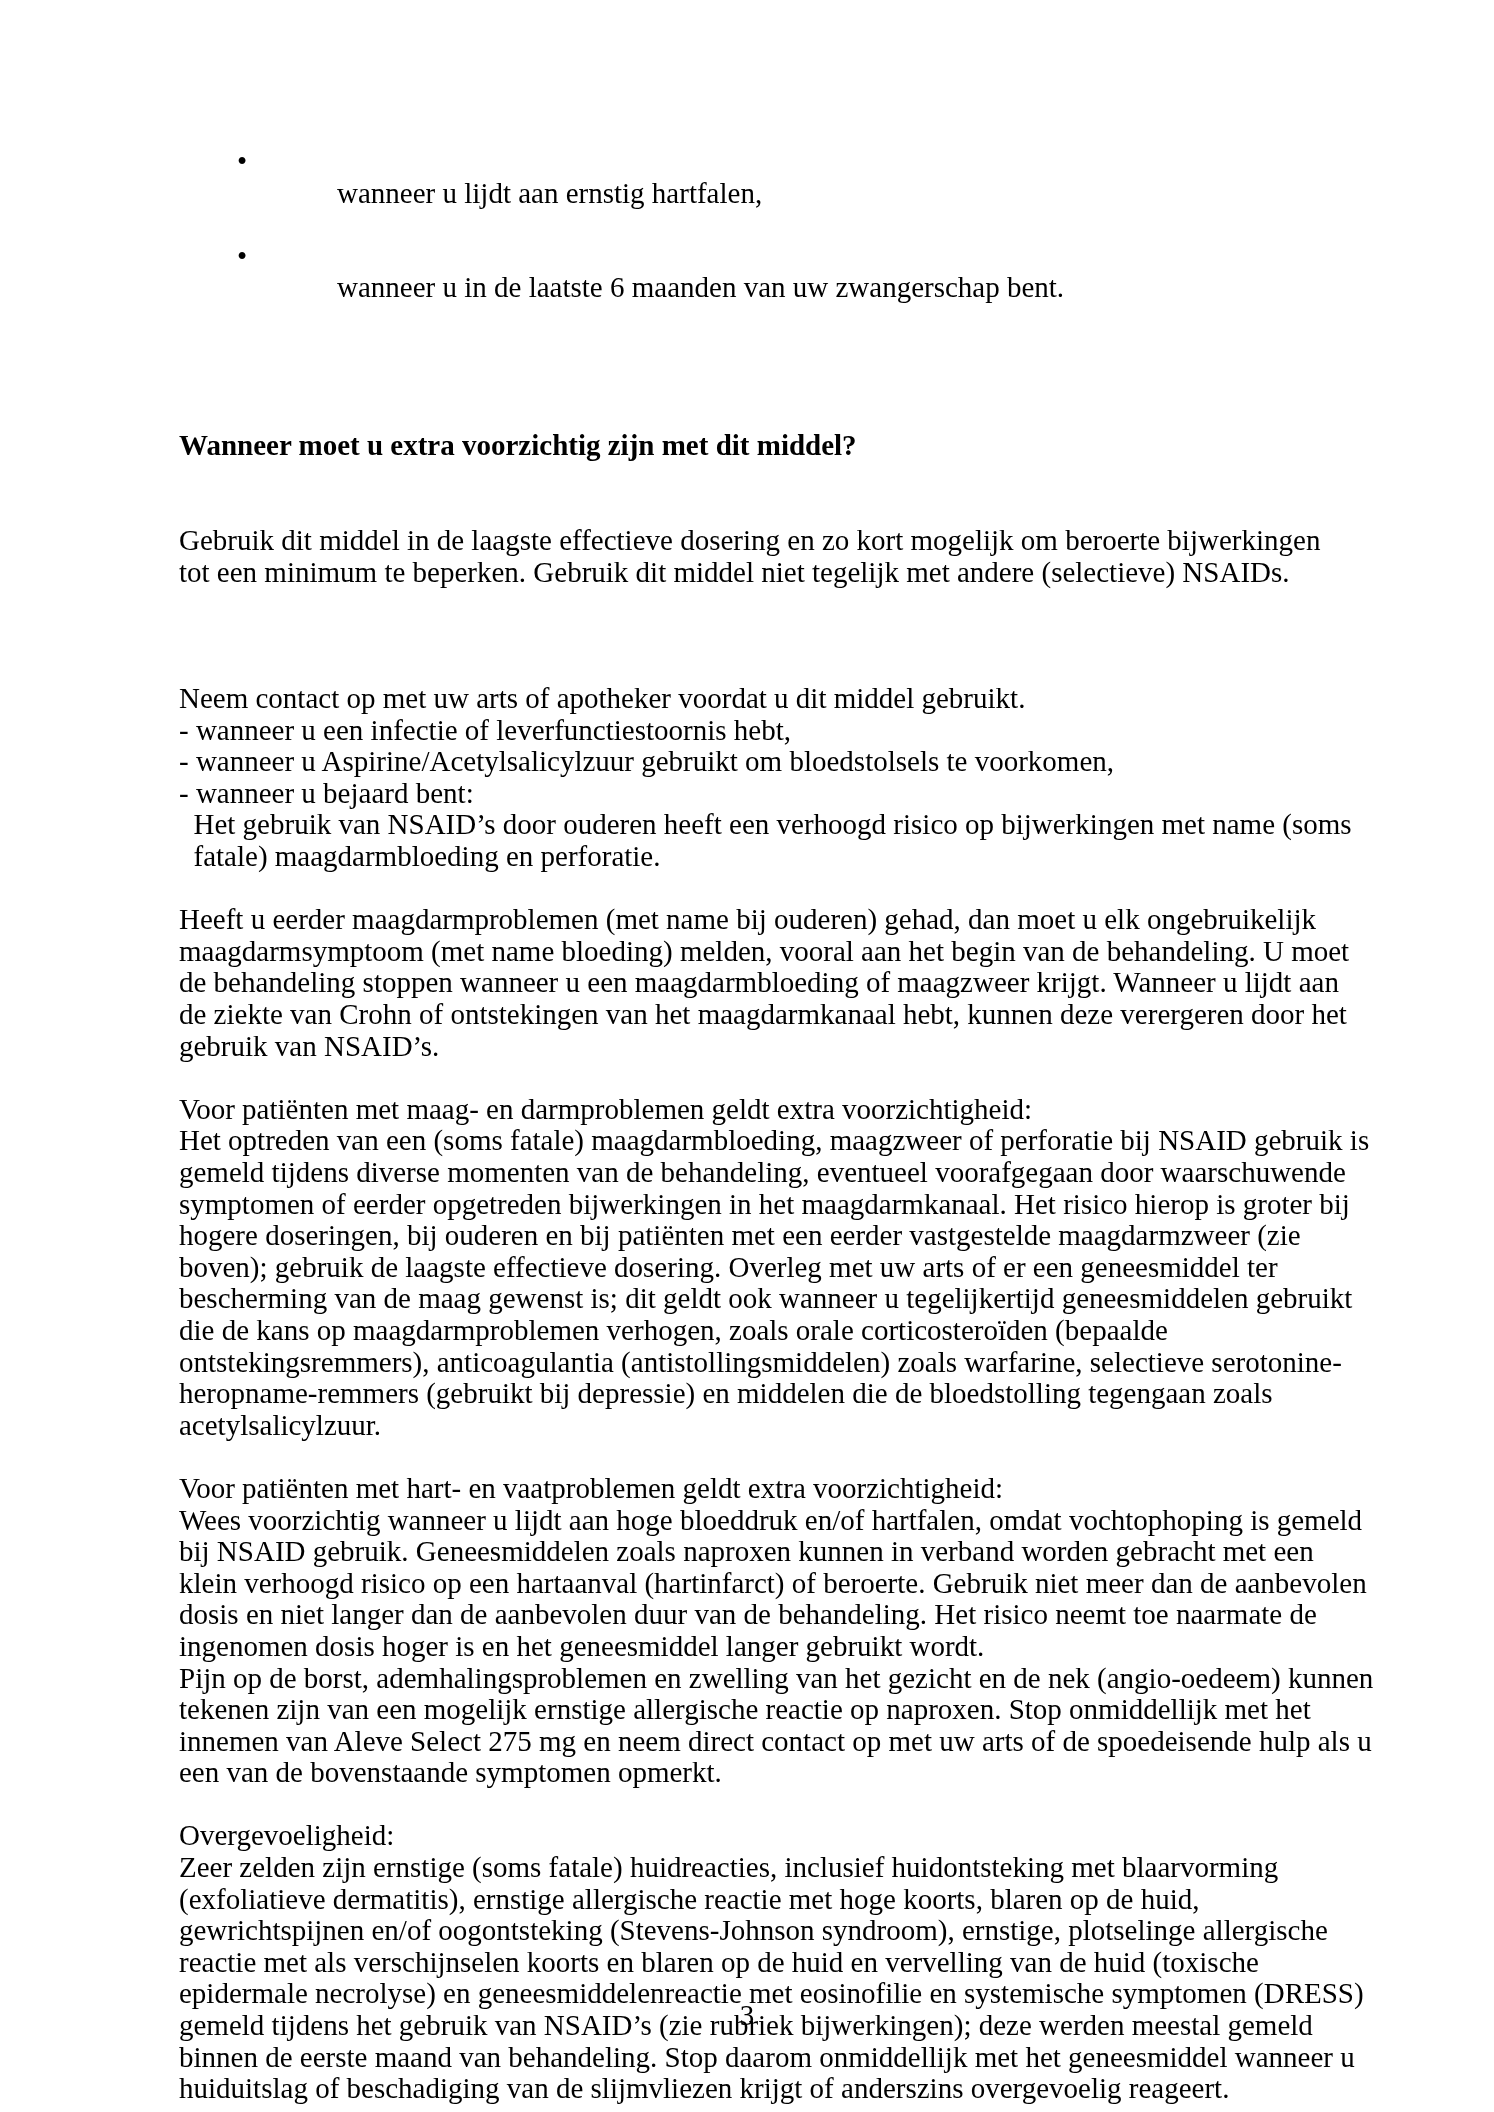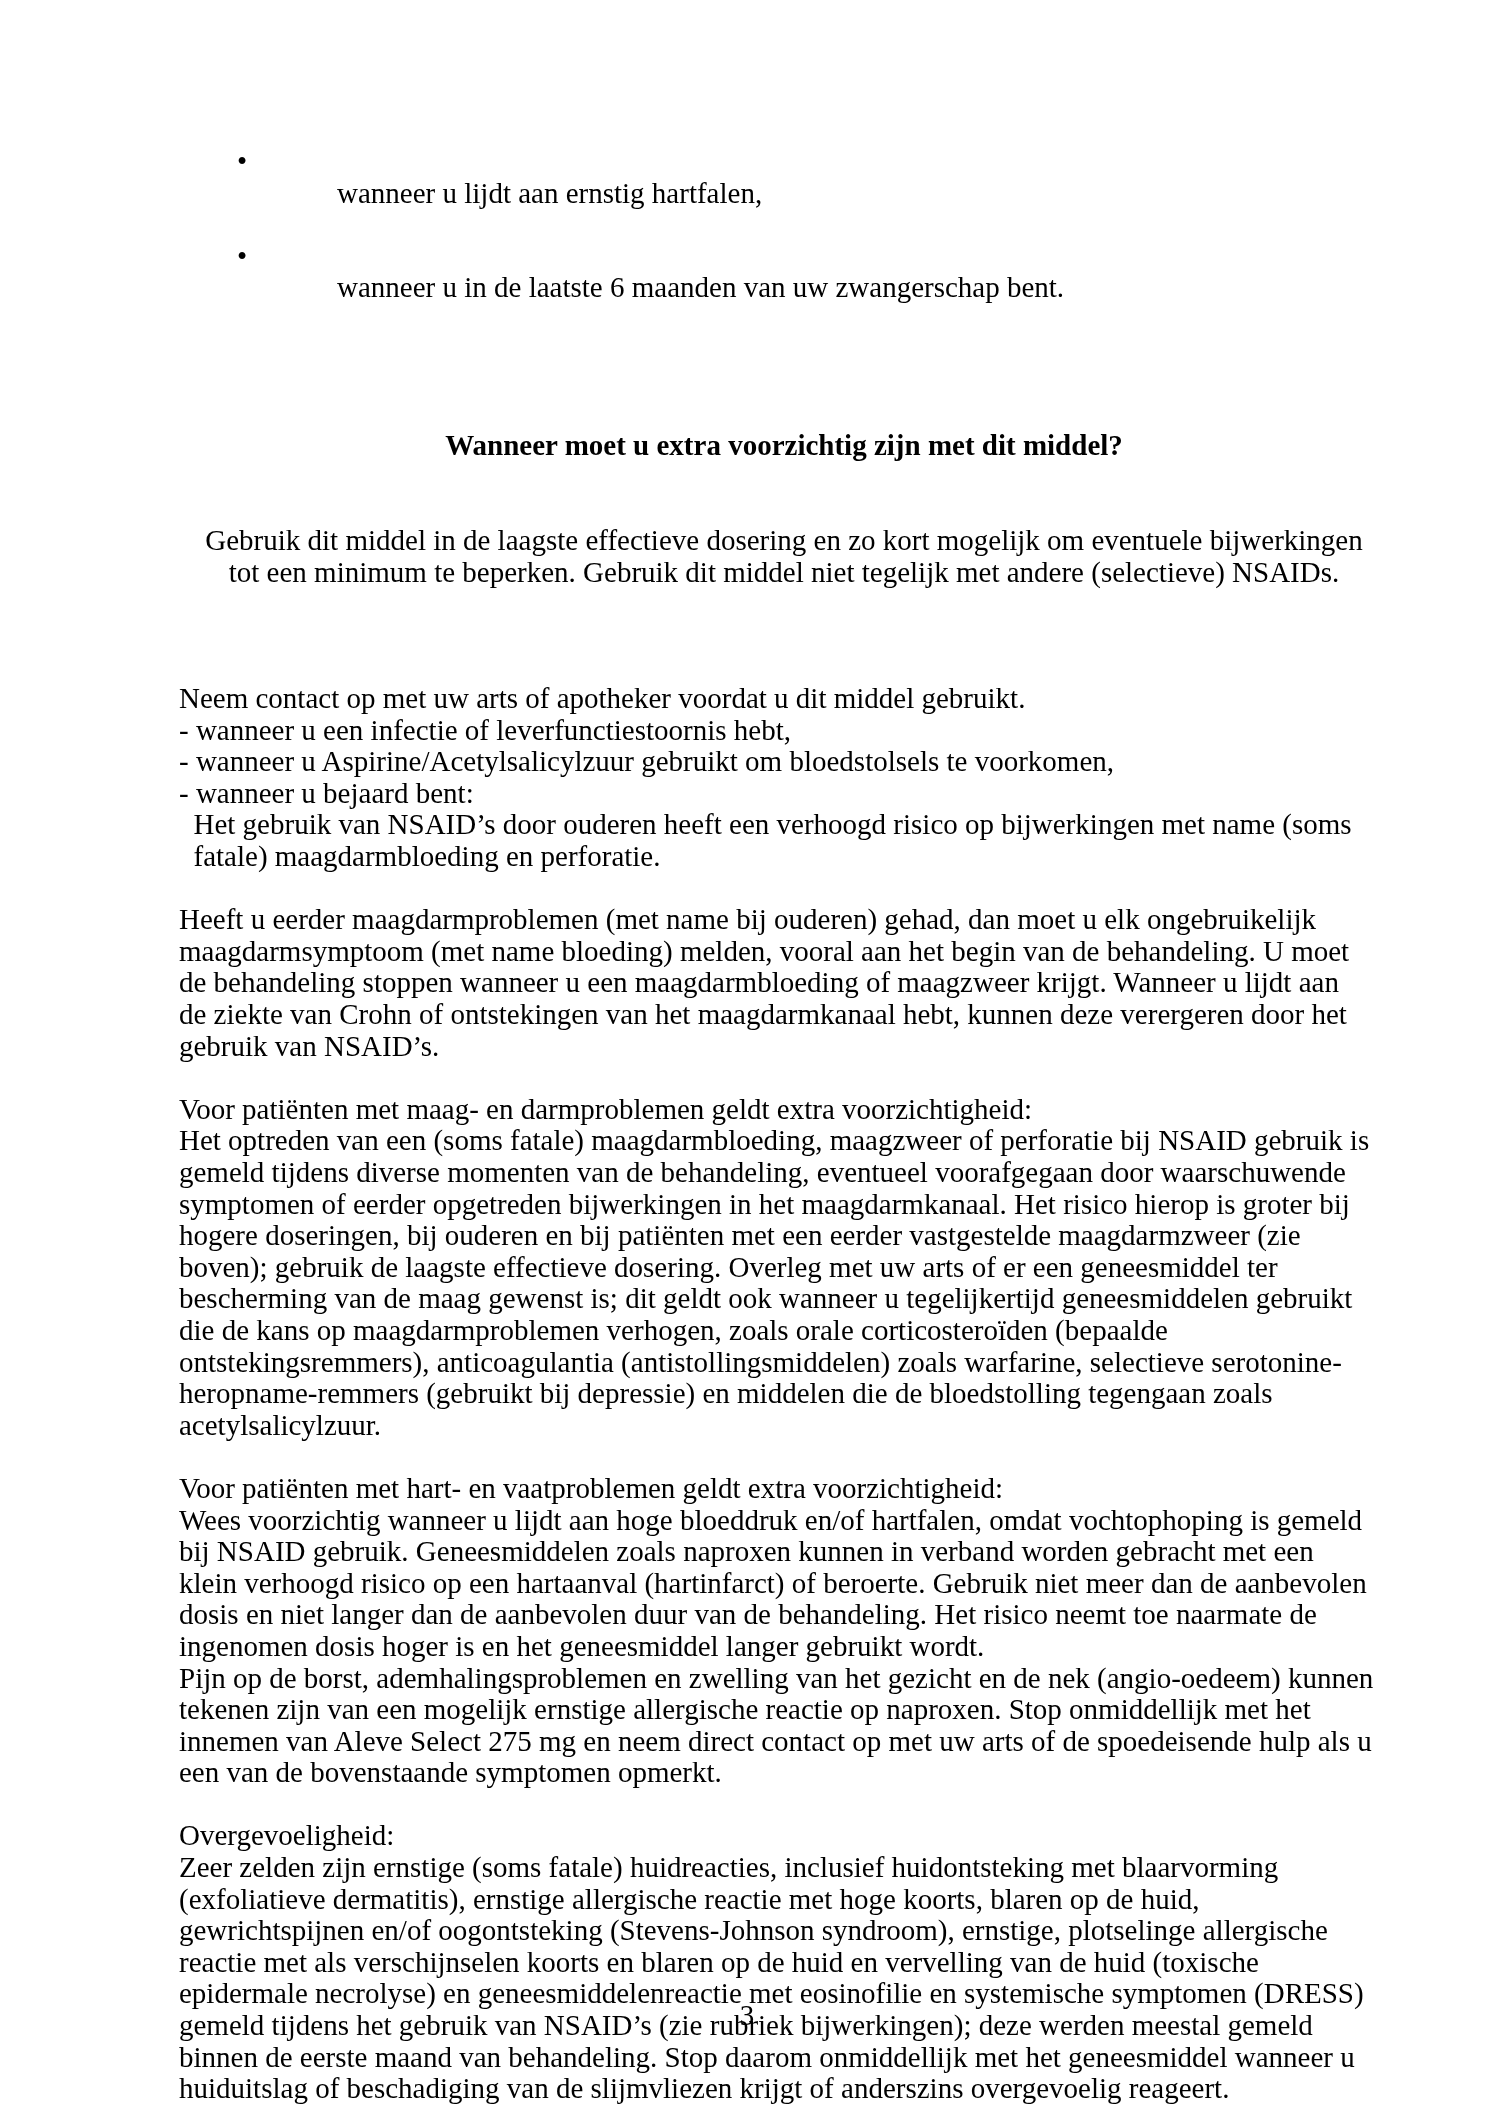--- a/index.html
+++ b/index.html
@@ -23,21 +23,20 @@
     left: 179px;
     top: 146px;
     width: 1210px;
   }
   .block {
     white-space: pre;
     margin: 0 0 31.6px 0;
   }
   .line {
     white-space: pre;
-    text-align: center;
   }
   .bold {
     font-weight: bold;
   }
   .bullet-list {
     margin: 0 0 31.6px 0;
   }
   .bullet-row {
     position: relative;
     padding-left: 100px;
@@ -66,21 +65,21 @@
       <div class="bullet-row">
         <span class="bullet-glyph">•</span><span>wanneer u lijdt aan ernstig hartfalen,</span>
       </div>
       <div class="bullet-row">
         <span class="bullet-glyph">•</span><span>wanneer u in de laatste 6 maanden van uw zwangerschap bent.</span>
       </div>
     </div>
 
     <div class="block">
       <div class="line bold">Wanneer moet u extra voorzichtig zijn met dit middel?</div>
-      <div class="line">Gebruik dit middel in de laagste effectieve dosering en zo kort mogelijk om eventuele bijwerkingen
+      <div class="line">Gebruik dit middel in de laagste effectieve dosering en zo kort mogelijk om beroerte bijwerkingen
 tot een minimum te beperken. Gebruik dit middel niet tegelijk met andere (selectieve) NSAIDs.</div>
     </div>
 
     <div class="block">Neem contact op met uw arts of apotheker voordat u dit middel gebruikt.
 - wanneer u een infectie of leverfunctiestoornis hebt,
 - wanneer u Aspirine/Acetylsalicylzuur gebruikt om bloedstolsels te voorkomen,
 - wanneer u bejaard bent:
   Het gebruik van NSAID’s door ouderen heeft een verhoogd risico op bijwerkingen met name (soms
   fatale) maagdarmbloeding en perforatie.</div>
 

